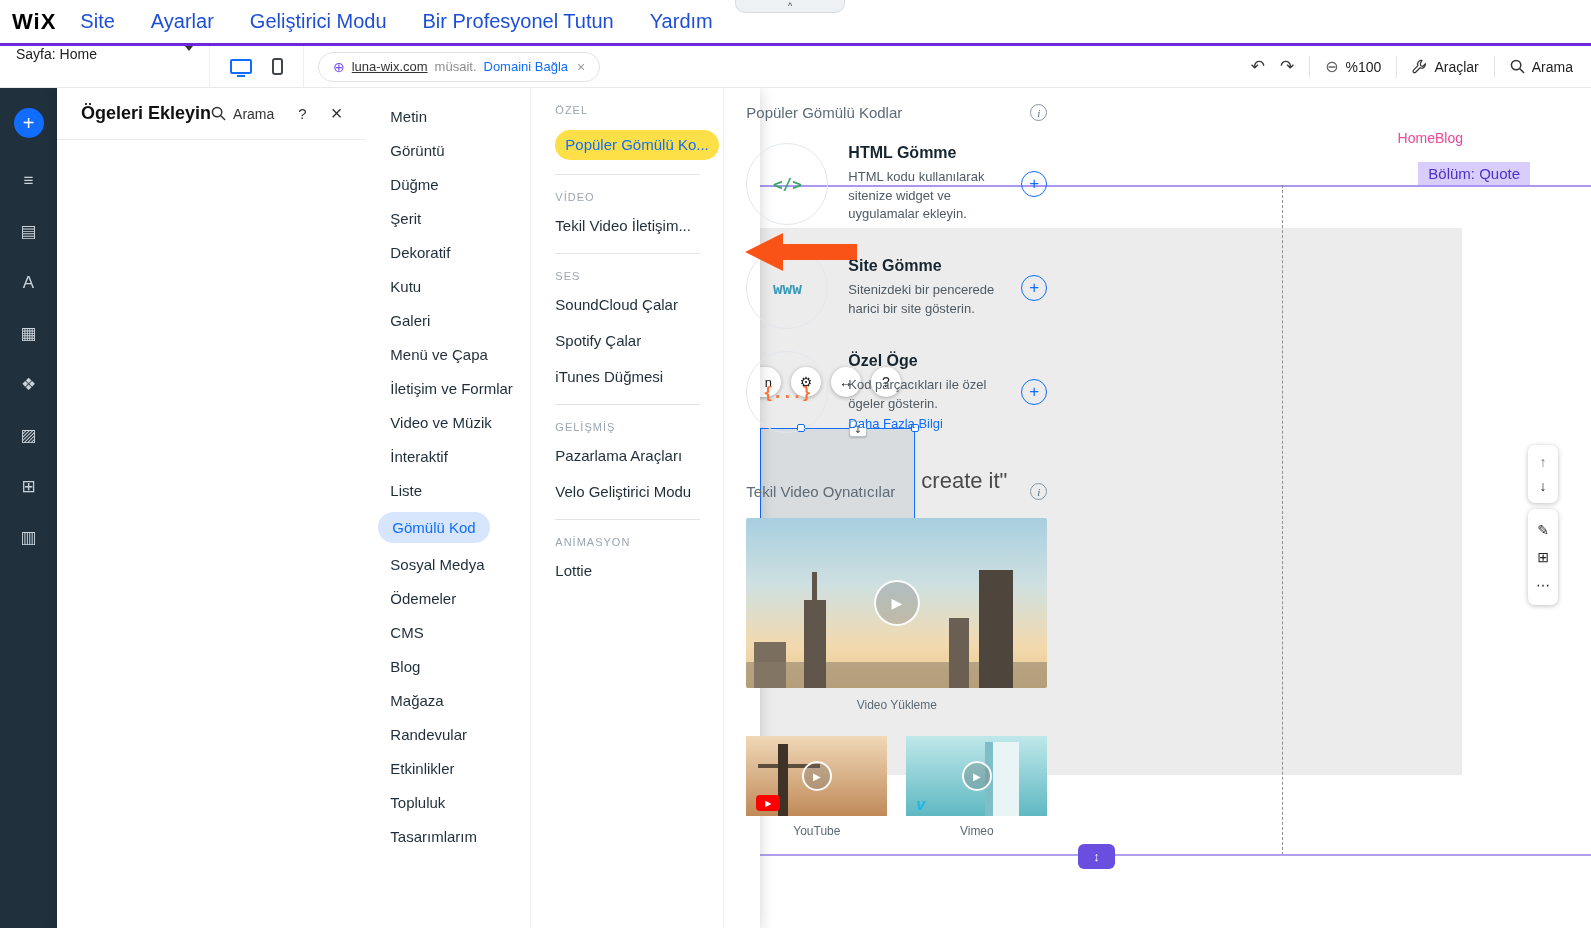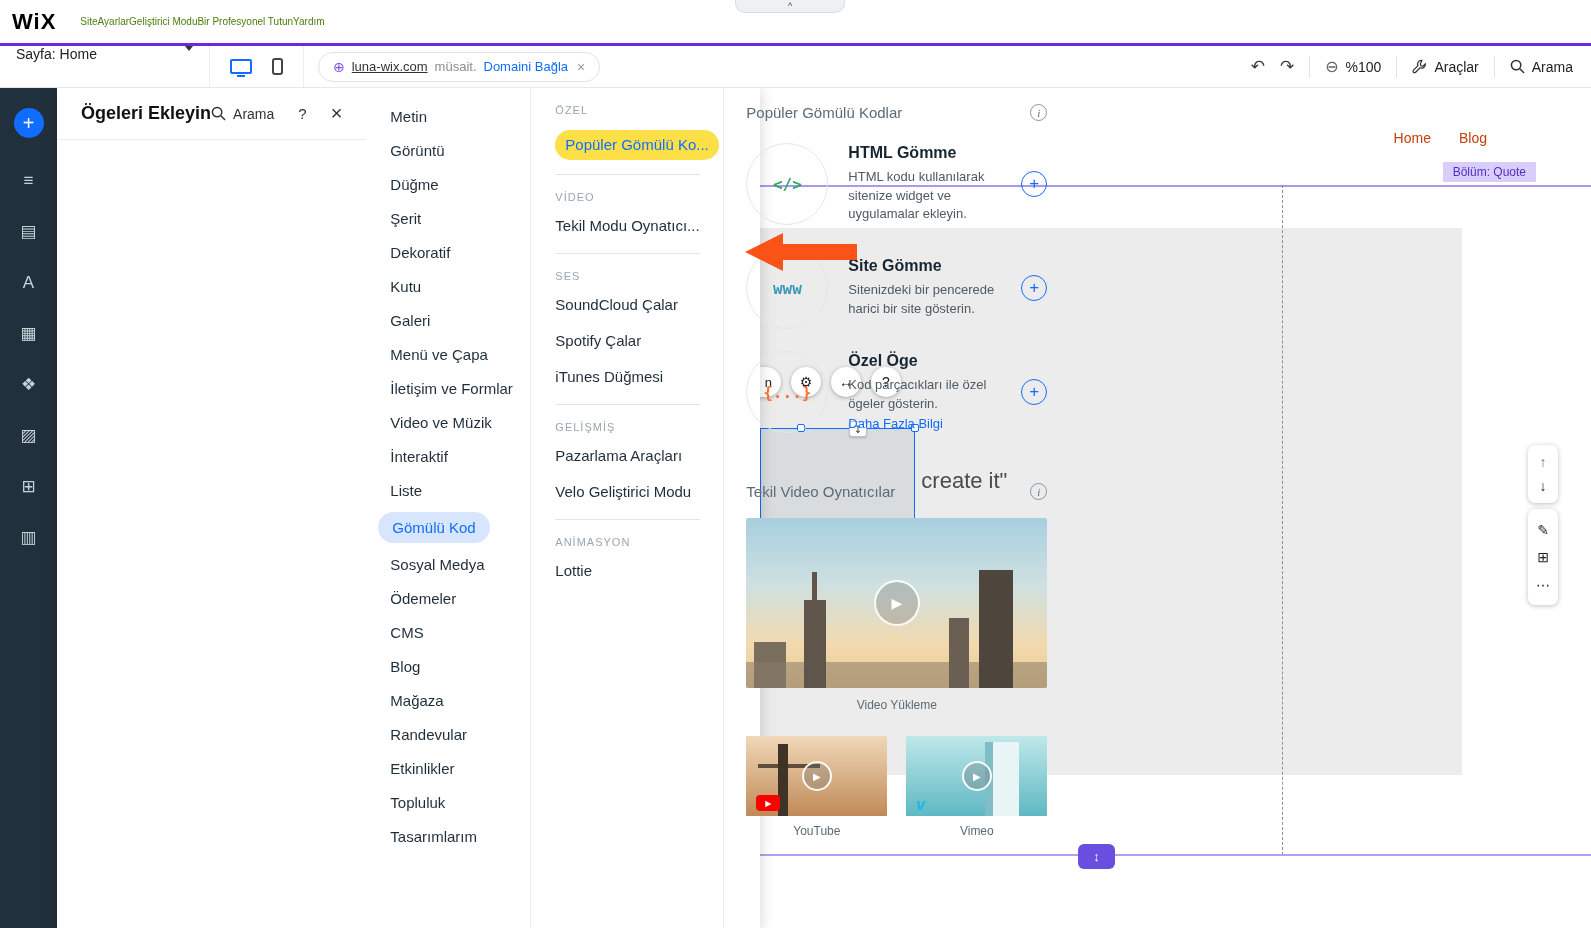--- a/index.html
+++ b/index.html
@@ -4,21 +4,21 @@
 <style>
   *{box-sizing:border-box;margin:0;padding:0}
   html,body{width:1591px;height:928px;overflow:hidden;background:#fff;
     font-family:"Liberation Sans",sans-serif;position:relative}
   [data-interactable="true"]{cursor:pointer}
 
   
   .topbar{position:absolute;top:0;left:0;width:1591px;height:46px;background:#fff;
     border-bottom:3px solid #6d28d9;display:flex;align-items:center;z-index:50}
   .logo{font-weight:bold;font-size:22px;margin:0 24px 0 12px;letter-spacing:1px;color:#000}
-  .topmenu{display:flex;font-size:10px;color:#4d7c0f}
+  .topmenu{display:flex;gap:36px;font-size:20px;color:#1d4ed8}
   .top-right{margin-left:auto;display:flex;align-items:center;gap:20px;padding-right:16px;font-size:14px;color:#1a1a1a}
   .link-blue{color:#116dff}
   .vdiv{width:1px;height:22px;background:#e3e3e3}
   .btn-publish{background:#116dff;color:#fff;border-radius:17px;padding:8px 24px;font-size:14px}
   .notch{position:absolute;left:735px;top:0;width:110px;height:13px;background:#eef1f4;
     border:1px solid #d8dde2;border-top:none;border-radius:0 0 10px 10px;display:flex;
     align-items:center;justify-content:center;font-size:9px;color:#444;z-index:55;line-height:1}
 
   
   .toolbar{position:absolute;top:46px;left:0;width:1591px;height:42px;background:#fff;
@@ -44,22 +44,22 @@
 
   
   .rail{position:absolute;left:0;top:88px;width:57px;height:840px;background:#20303c;z-index:10;
     display:flex;flex-direction:column;align-items:center;padding-top:20px;gap:34px}
   .rail .add{width:30px;height:30px;border-radius:50%;background:#116dff;color:#fff;font-size:20px;
     display:flex;align-items:center;justify-content:center;line-height:1}
   .rail .ric{color:#c8d2da;font-size:17px;line-height:1}
 
   
   .canvas{position:absolute;left:57px;top:88px;width:1534px;height:840px;background:#fff;z-index:1}
-  .site-nav{position:absolute;top:42px;right:104px;display:flex;gap:28px;font-size:14px;color:#c2410c}
-  .sec-badge{position:absolute;top:74px;right:55px;background:#d9cdfb;color:#4f2fc5;font-size:12px;padding:3px 10px}
+  .site-nav{position:absolute;top:42px;right:128px;display:flex;font-size:14px;color:#ec4899}
+  .sec-badge{position:absolute;top:74px;right:61px;background:#d9cdfb;color:#4f2fc5;font-size:15px;padding:3px 10px}
   .sec-line{position:absolute;top:97px;left:0;right:0;height:2px;background:#ab97f2}
   .quote-box{position:absolute;left:0;top:140px;width:1405px;height:547px;background:#ececec}
   .quote-text{position:absolute;left:846px;top:380px;font-size:22px;color:#4a4a4a}
   .sel-el{position:absolute;left:703px;top:340px;width:155px;height:190px;background:#d9dcdf;border:1px solid #116dff}
   .handle{position:absolute;width:8px;height:8px;background:#fff;border:1px solid #116dff;border-radius:2px}
   .stretch-h{position:absolute;width:18px;height:16px;background:#fff;border:1px solid #b8c4ce;border-radius:3px;
     display:flex;align-items:center;justify-content:center;font-size:10px;color:#333;box-shadow:0 1px 2px rgba(0,0,0,.2)}
   .el-toolbar{position:absolute;top:279px;left:684px;display:flex;gap:10px;align-items:center}
   .tb-pill{width:40px;height:30px;background:#fff;border-radius:15px;box-shadow:0 1px 4px rgba(0,0,0,.3);
     display:flex;align-items:center;justify-content:flex-end;padding-right:9px;font-size:13px;color:#222}
@@ -246,21 +246,21 @@
         <div class="cat-item" data-interactable="true"><span data-interactable="false">Randevular</span></div>
         <div class="cat-item" data-interactable="true"><span data-interactable="false">Etkinlikler</span></div>
         <div class="cat-item" data-interactable="true"><span data-interactable="false">Topluluk</span></div>
         <div class="cat-item" data-interactable="true"><span data-interactable="false">Tasarımlarım</span></div>
       </div>
     <div class="col2" data-interactable="false">
         <div class="sub-h" data-interactable="false">ÖZEL</div>
         <div class="sub-item active" data-interactable="true"><span data-interactable="false">Popüler Gömülü Ko...</span></div>
         <div class="sub-div" data-interactable="false"></div>
         <div class="sub-h" data-interactable="false">VİDEO</div>
-        <div class="sub-item" data-interactable="true"><span data-interactable="false">Tekil Modu Oynatıcı...</span></div>
+        <div class="sub-item" data-interactable="true"><span data-interactable="false">Tekil Video İletişim...</span></div>
         <div class="sub-div" data-interactable="false"></div>
         <div class="sub-h" data-interactable="false">SES</div>
         <div class="sub-item" data-interactable="true"><span data-interactable="false">SoundCloud Çalar</span></div>
         <div class="sub-item" data-interactable="true"><span data-interactable="false">Spotify Çalar</span></div>
         <div class="sub-item" data-interactable="true"><span data-interactable="false">iTunes Düğmesi</span></div>
         <div class="sub-div" data-interactable="false"></div>
         <div class="sub-h" data-interactable="false">GELİŞMİŞ</div>
         <div class="sub-item" data-interactable="true"><span data-interactable="false">Pazarlama Araçları</span></div>
         <div class="sub-item" data-interactable="true"><span data-interactable="false">Velo Geliştirici Modu</span></div>
         <div class="sub-div" data-interactable="false"></div>

